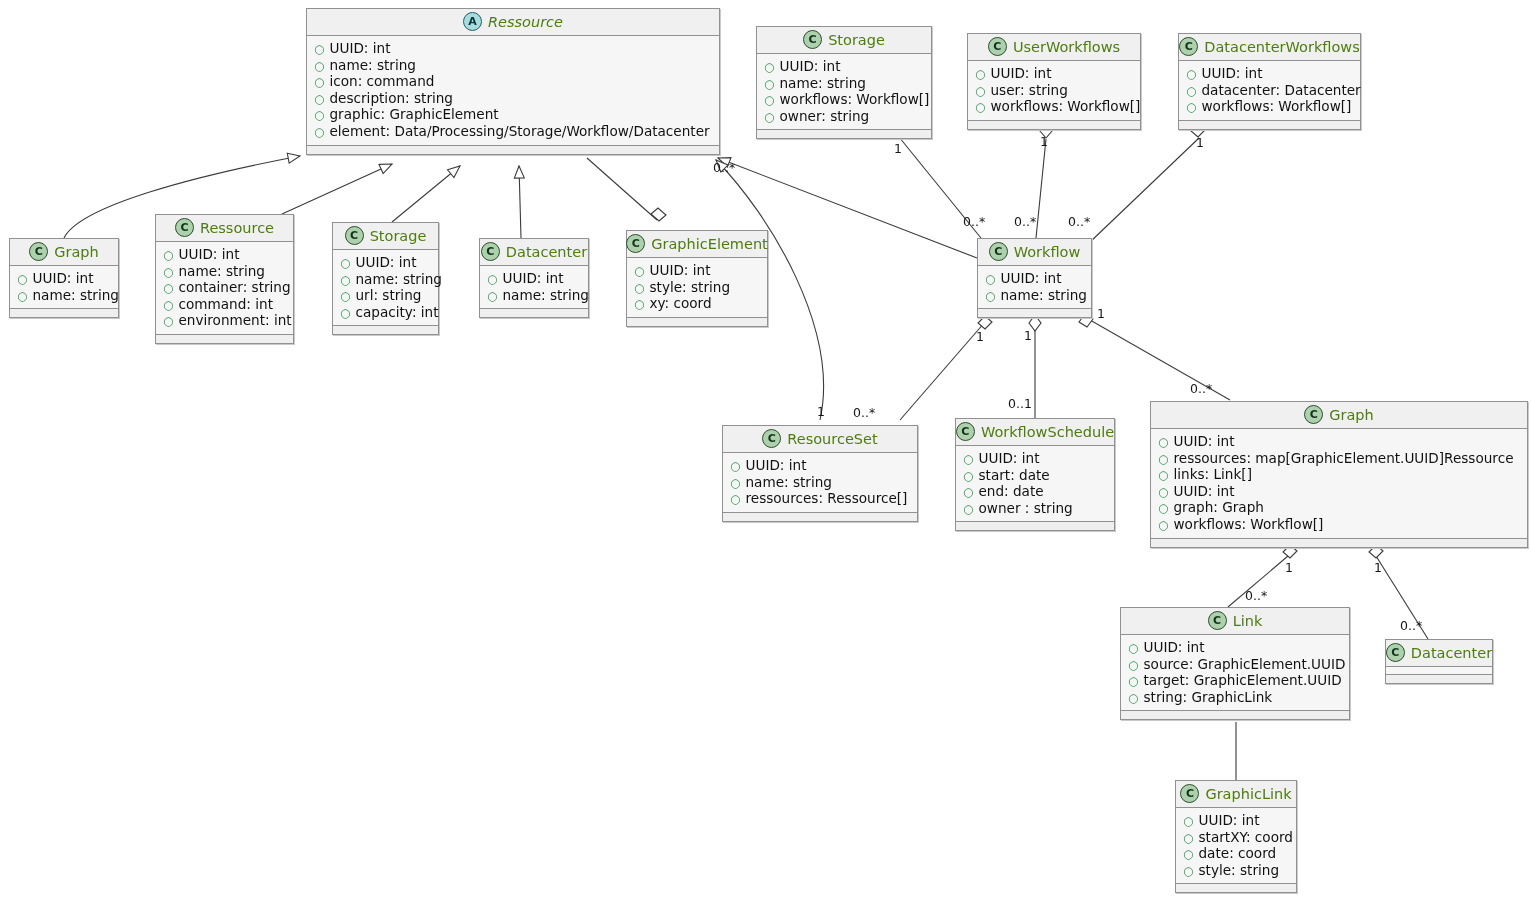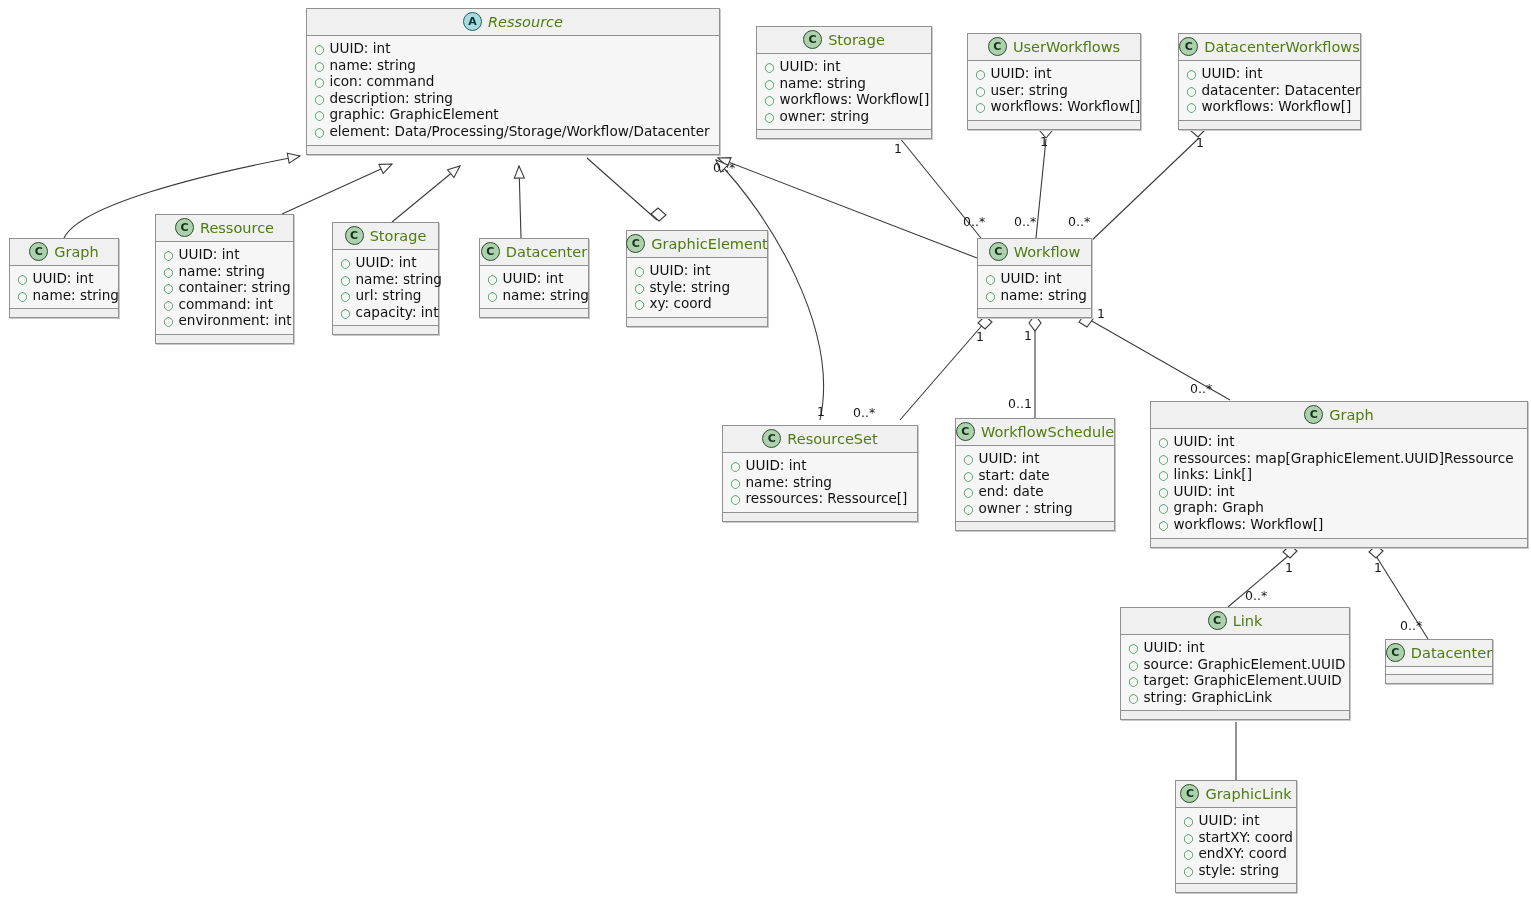--- a/index.html
+++ b/index.html
@@ -428,21 +428,21 @@
           <div class="attr">
             <span class="vis">○</span>
             <span>UUID: int</span>
           </div>
           <div class="attr">
             <span class="vis">○</span>
             <span>startXY: coord</span>
           </div>
           <div class="attr">
             <span class="vis">○</span>
-            <span>endXY: coord</span>
+            <span>date: coord</span>
           </div>
           <div class="attr">
             <span class="vis">○</span>
             <span>style: string</span>
           </div>
         </div>
         <div class="foot"></div>
       </div>
     </div>
   <div id="mults">

